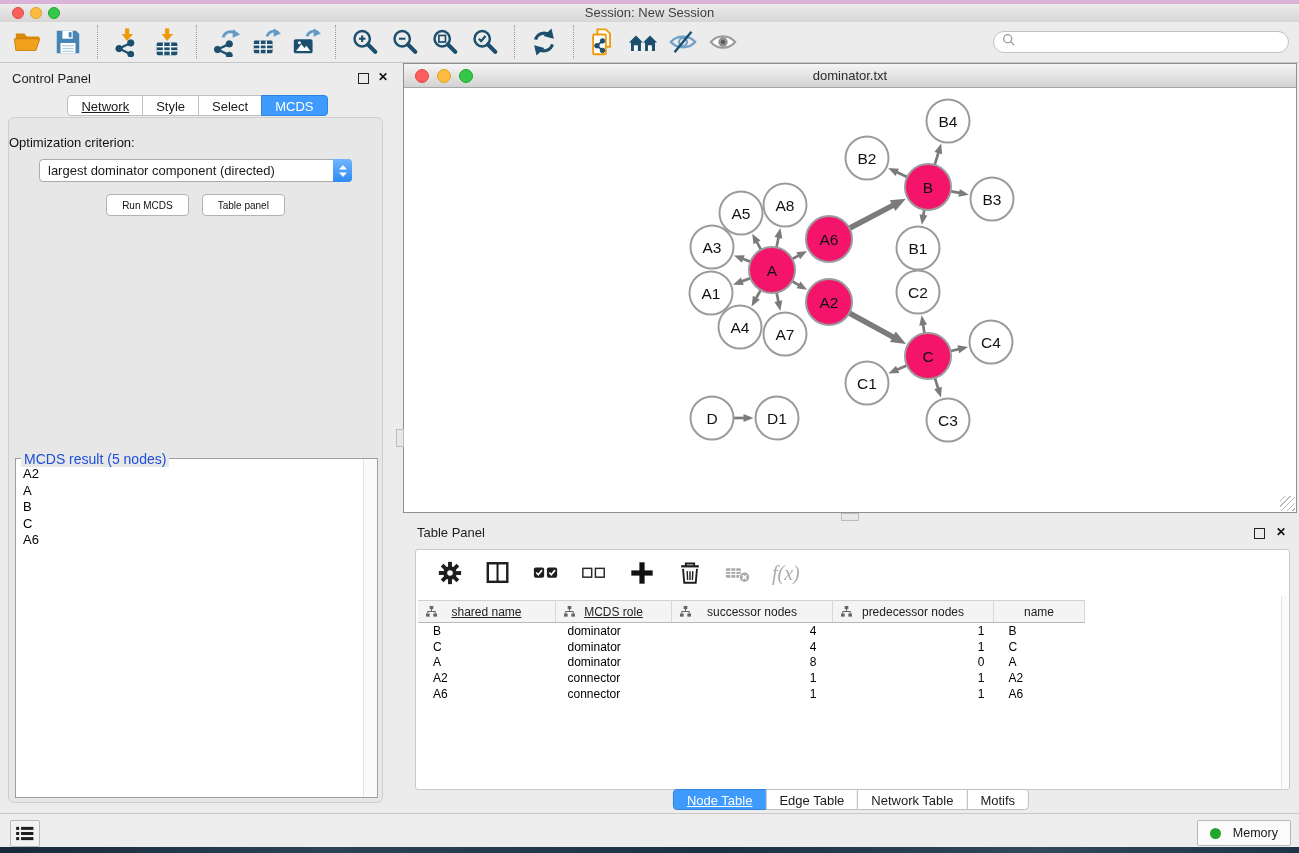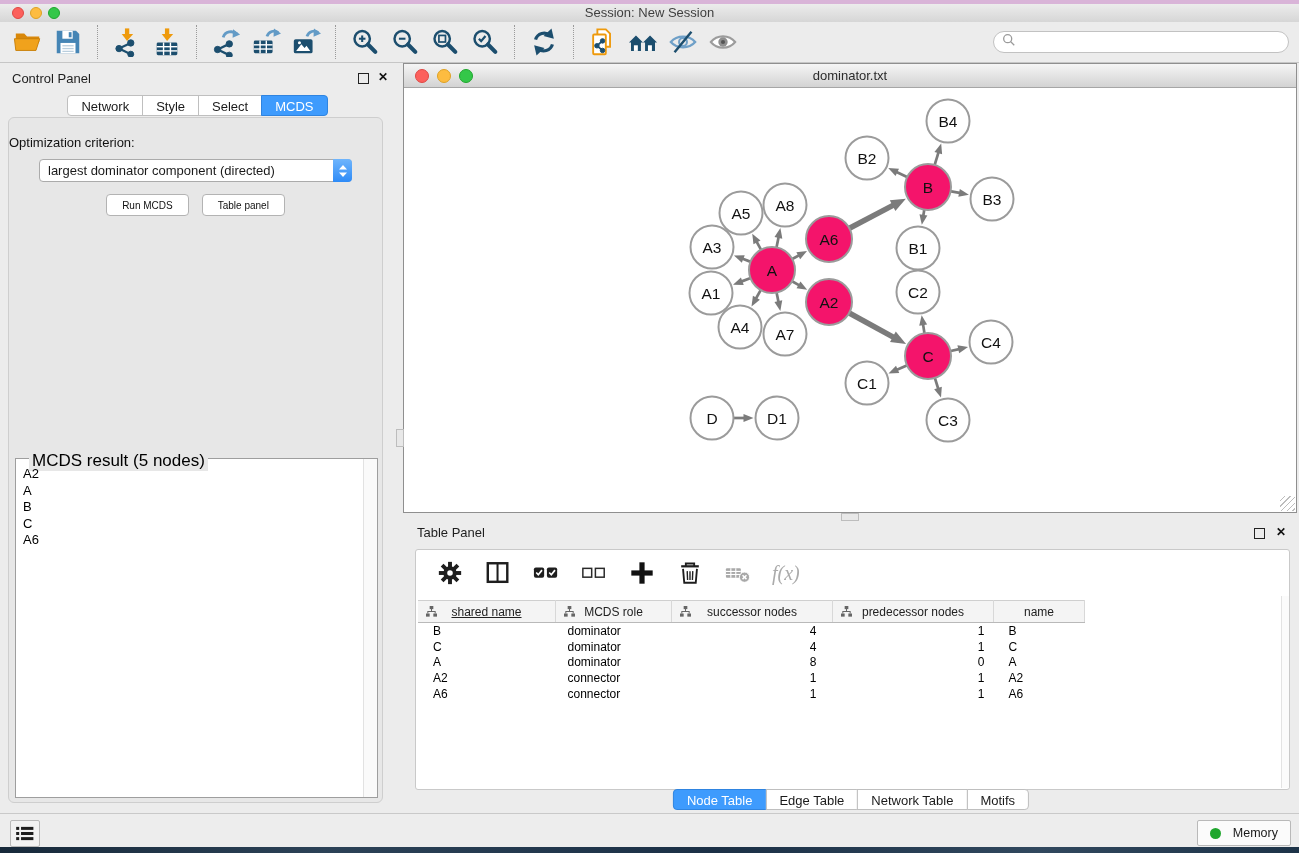--- a/index.html
+++ b/index.html
@@ -28,37 +28,37 @@
   .search input{border:none;outline:none;flex:1;font-size:12px;background:transparent;
           font-family:"Liberation Sans",sans-serif;margin-left:4px;}
   
   .control-panel{position:absolute;left:0;top:63px;width:399px;height:750px;background:#ECECEC;}
   .cp-title{position:absolute;left:12px;top:8px;font-size:13px;color:#1e1e1e;}
   .float-ico{position:absolute;top:10px;width:9px;height:9px;border:1.4px solid #222;background:transparent;}
   .close-ico{position:absolute;top:7px;font-size:12px;font-weight:bold;color:#111;line-height:14px;}
   .cp-tabs{position:absolute;left:0;top:32px;width:395px;display:flex;justify-content:center;}
   .tab{height:21px;line-height:21px;padding:0 13px;font-size:13px;background:#fff;
        border:1px solid #BFBFBF;margin-left:-1px;color:#1a1a1a;}
-  .tab:first-child{border-top-left-radius:4px;border-bottom-left-radius:4px;margin-left:0;}
+  .tab:first-child{border-top-left-radius:4px;border-bottom-left-radius:4px;margin-left:0;text-decoration:underline;}
   .tab:last-child{border-top-right-radius:4px;border-bottom-right-radius:4px;}
   .tab.active{background:#3E9BFD;border-color:#2F84E0;color:#fff;}
   .cp-content{position:absolute;left:8px;top:54px;width:375px;height:686px;background:#E7E7E7;
               border:1px solid #CECECE;border-radius:6px;box-sizing:border-box;}
   .opt-label{margin-top:17px;font-size:13px;color:#111;}
   .dropdown{position:relative;width:313px;height:23px;margin:9px auto 0;background:#fff;
             border:1px solid #ABABAB;border-radius:4px;box-sizing:border-box;}
   .dropdown .val{font-size:13px;line-height:21px;padding-left:8px;white-space:nowrap;overflow:hidden;}
   .stepper{position:absolute;right:-1px;top:-1px;width:19px;height:23px;border-radius:0 4px 4px 0;
            background:linear-gradient(#6FB5FC,#2E8BF7);display:flex;align-items:center;justify-content:center;}
   .cp-buttons{display:flex;justify-content:center;gap:13px;margin-top:12px;}
   .btn{height:22px;background:#fff;border:1px solid #B3B3B3;border-radius:4px;font-size:10px;
        padding:0 15px;font-family:"Liberation Sans",sans-serif;color:#111;}
   .group-box{position:absolute;left:6px;right:4px;top:340px;height:338px;background:#fff;
              border:1px solid #9E9E9E;}
-  .legend{position:absolute;top:-8px;left:13px;background:#E7E7E7;padding:0 3px;font-size:17px;color:#000000;}
+  .legend{position:absolute;top:-8px;left:5px;background:#E7E7E7;padding:0 3px;font-size:14px;color:#1d4ed8;}
   .mcds-list{position:absolute;left:0;top:3px;right:14px;bottom:0;padding:4px 0 0 7px;
              font-size:13px;line-height:16.5px;color:#000;overflow:hidden;}
   .list-scroll{position:absolute;right:0;top:0;bottom:0;width:13px;background:#FAFAFA;
              border-left:1px solid #E2E2E2;}
   
   .network-window{position:absolute;left:403px;top:63px;width:894px;height:450px;background:#fff;
                   border:1px solid #8F8F8F;box-sizing:border-box;}
   .nw-titlebar{position:absolute;left:0;top:0;right:0;height:23px;
                background:linear-gradient(#F5F5F5,#D3D3D3);border-bottom:1px solid #A6A6A6;}
   .nw-titlebar .title{position:absolute;left:0;right:0;top:4px;text-align:center;font-size:13px;color:#2b2b2b;}
@@ -554,21 +554,21 @@
         <thead>
             <tr>
               <th style="width: 137px; text-decoration: underline;"><span class="hicon"><svg width="11" height="11" viewBox="0 0 12 12">
                     <g fill="#666">
                       <rect x="4" y="0" width="4" height="3.4"></rect>
                       <rect x="0" y="8.2" width="4" height="3.4"></rect>
                       <rect x="8" y="8.2" width="4" height="3.4"></rect>
                     </g>
                     <path d="M6 3.4 V6 M2 8.2 V6 H10 V8.2" stroke="#666" stroke-width="1.1" fill="none"></path>
                   </svg></span><span>shared name</span></th>
-              <th style="width: 115px;"><span class="hicon"><svg width="11" height="11" viewBox="0 0 12 12">
+              <th style="width: 115px; text-decoration: underline;"><span class="hicon"><svg width="11" height="11" viewBox="0 0 12 12">
                     <g fill="#666">
                       <rect x="4" y="0" width="4" height="3.4"></rect>
                       <rect x="0" y="8.2" width="4" height="3.4"></rect>
                       <rect x="8" y="8.2" width="4" height="3.4"></rect>
                     </g>
                     <path d="M6 3.4 V6 M2 8.2 V6 H10 V8.2" stroke="#666" stroke-width="1.1" fill="none"></path>
                   </svg></span><span>MCDS role</span></th>
               <th style="width: 160px;"><span class="hicon"><svg width="11" height="11" viewBox="0 0 12 12">
                     <g fill="#666">
                       <rect x="4" y="0" width="4" height="3.4"></rect>

